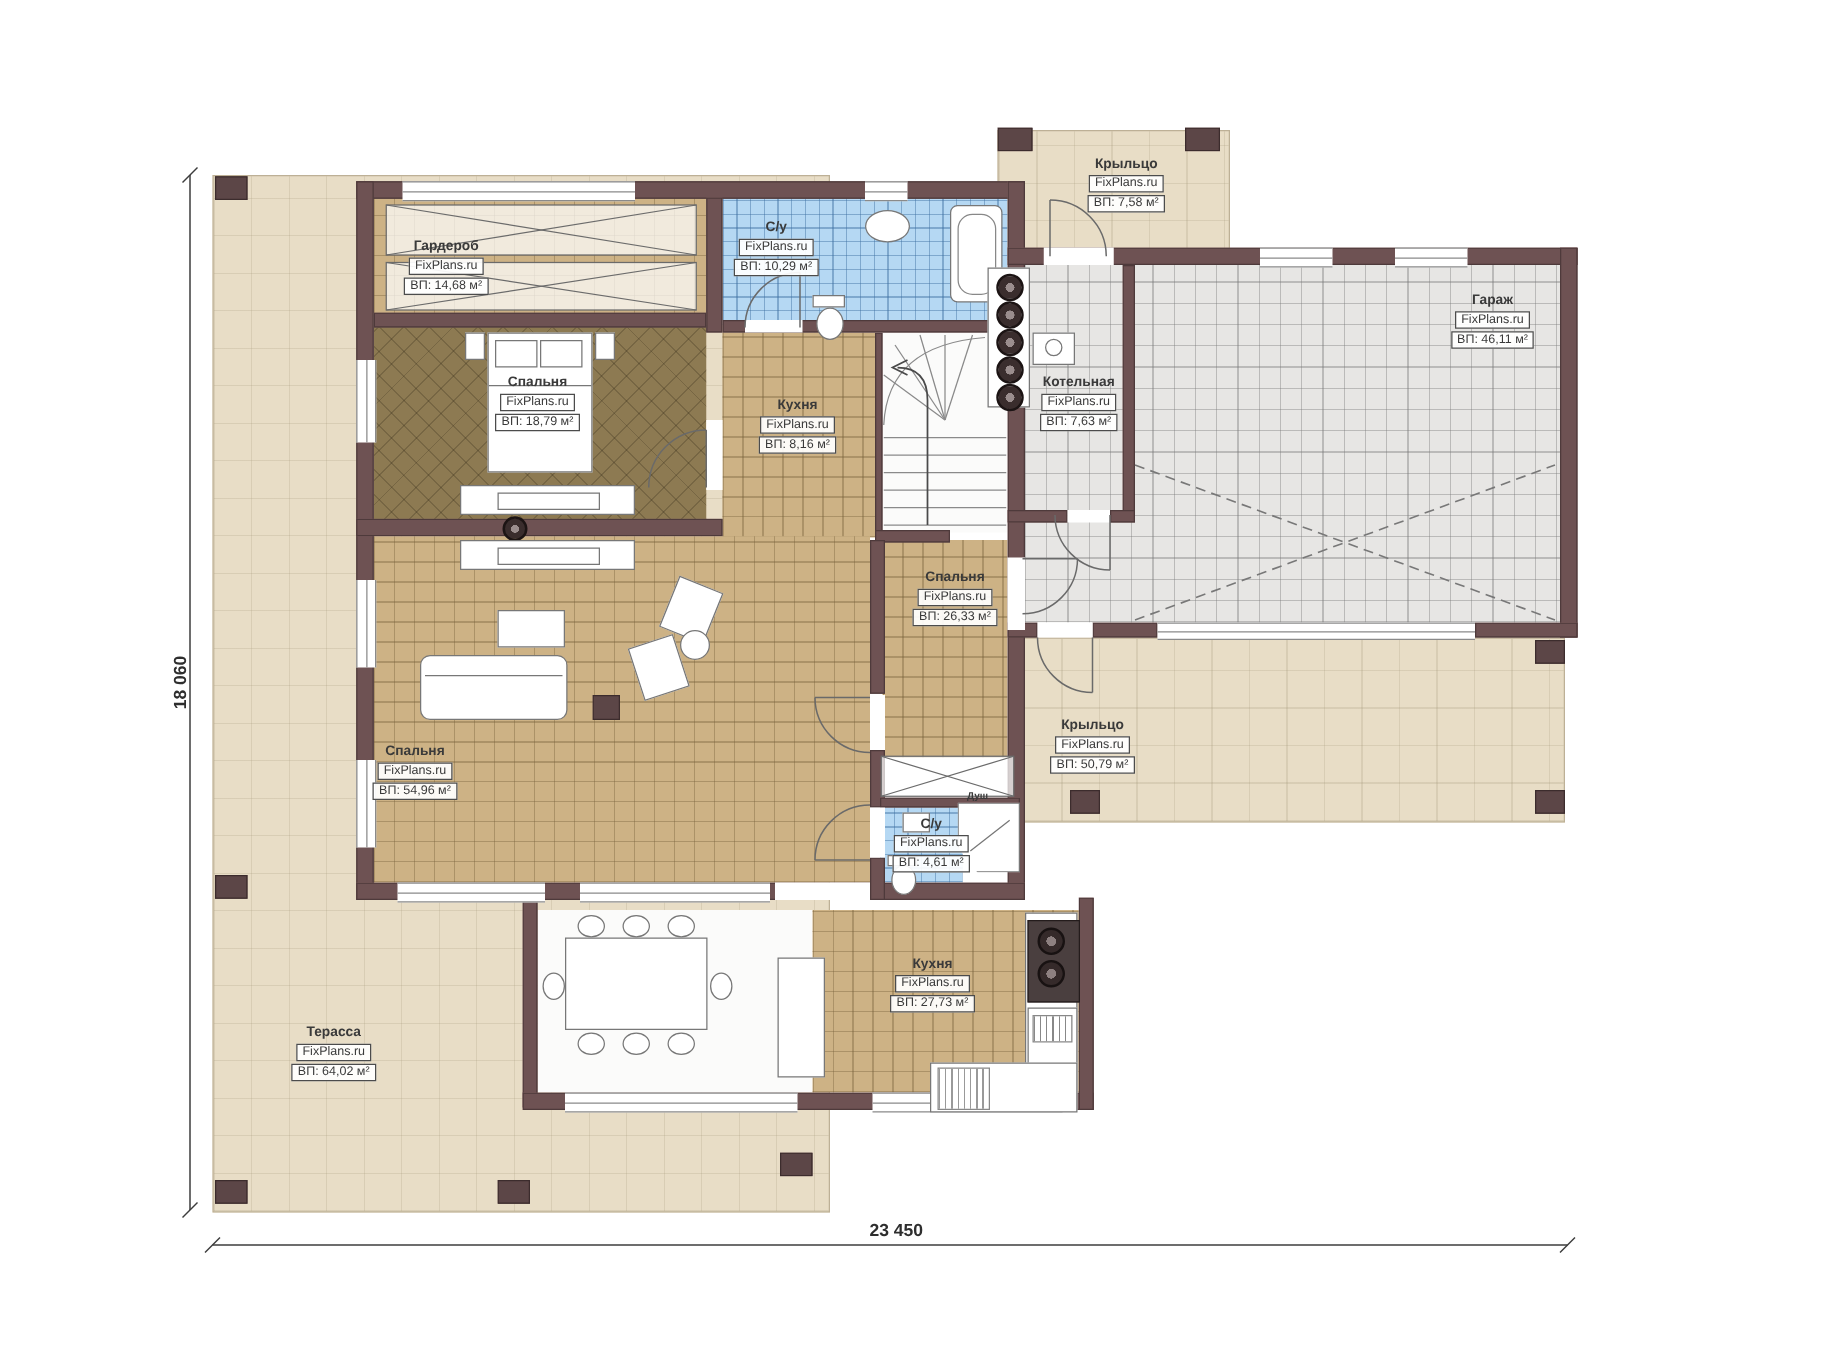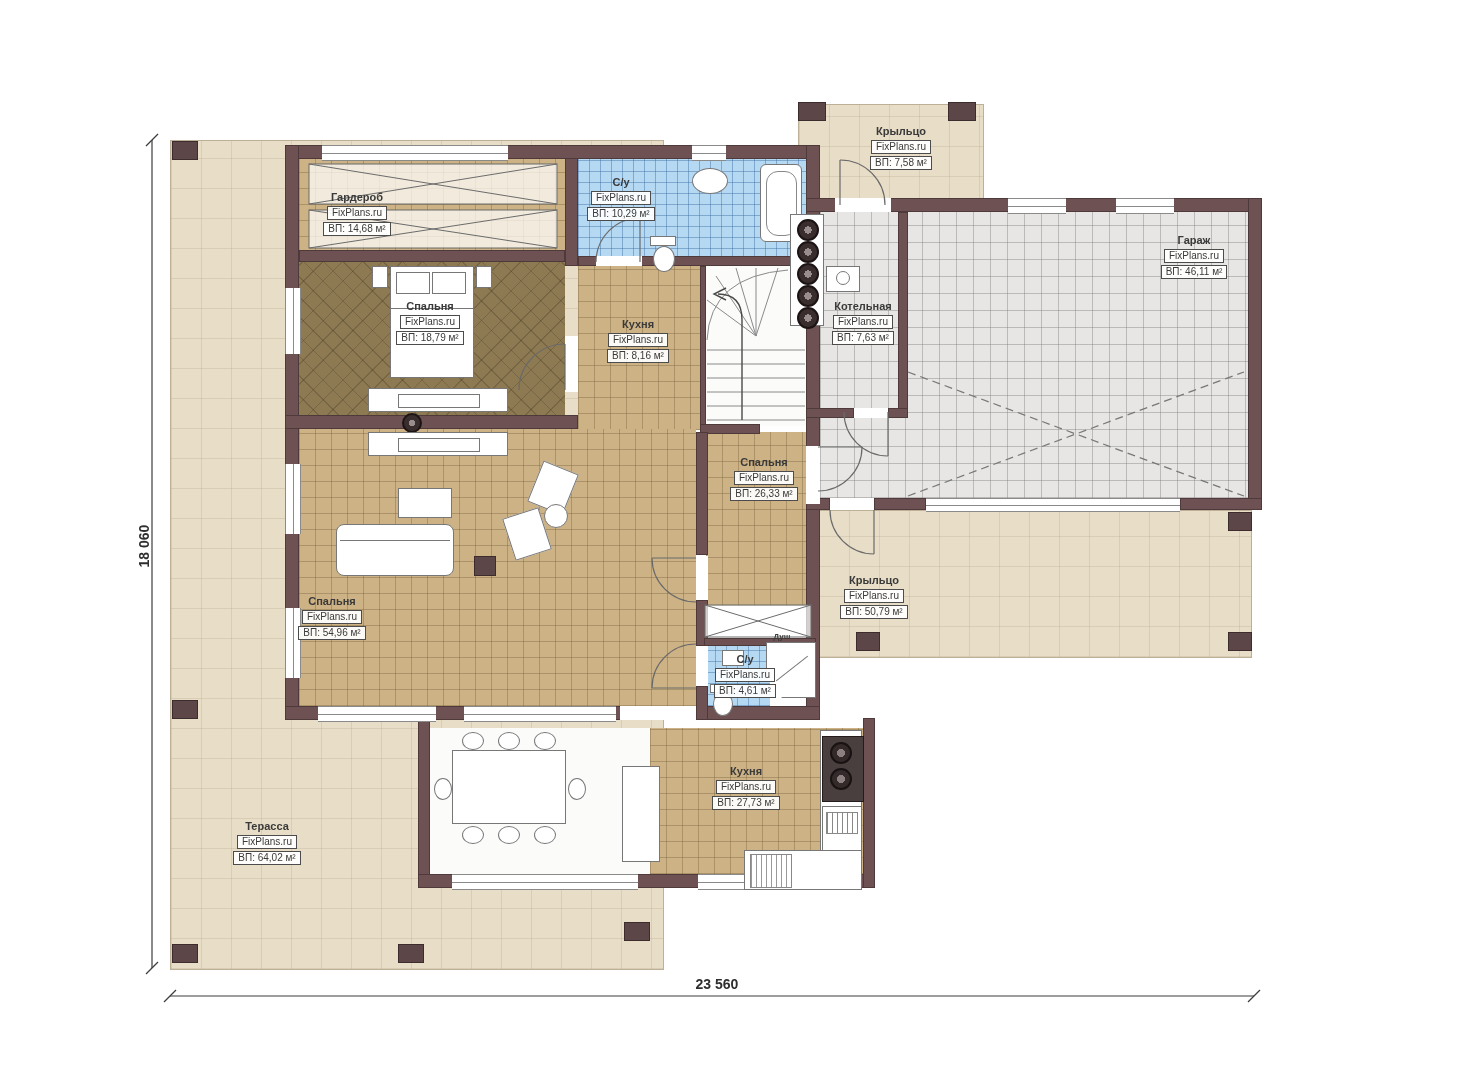--- a/index.html
+++ b/index.html
@@ -312,15 +312,15 @@
   <div class="room-label" style="left:223px;top:820px;width:88px;">
     <div class="rl-name">Терасса</div>
     <div class="rl-box">FixPlans.ru</div>
     <div class="rl-box">ВП: 64,02 м²</div>
   </div>
   <div class="room-label" style="left:764px;top:632px;width:36px;">
     <div class="rl-name" style="font-size:8px;line-height:9px;">Душ</div>
   </div>
 
   <div class="dim" style="left:104px;top:538px;width:80px;text-align:center;transform:rotate(-90deg);">18 060</div>
-  <div class="dim" style="left:672px;top:976px;width:90px;text-align:center;">23 560</div>
+  <div class="dim" style="left:672px;top:976px;width:90px;text-align:center;">23 450</div>
 
 </div>
 
 </body></html>

